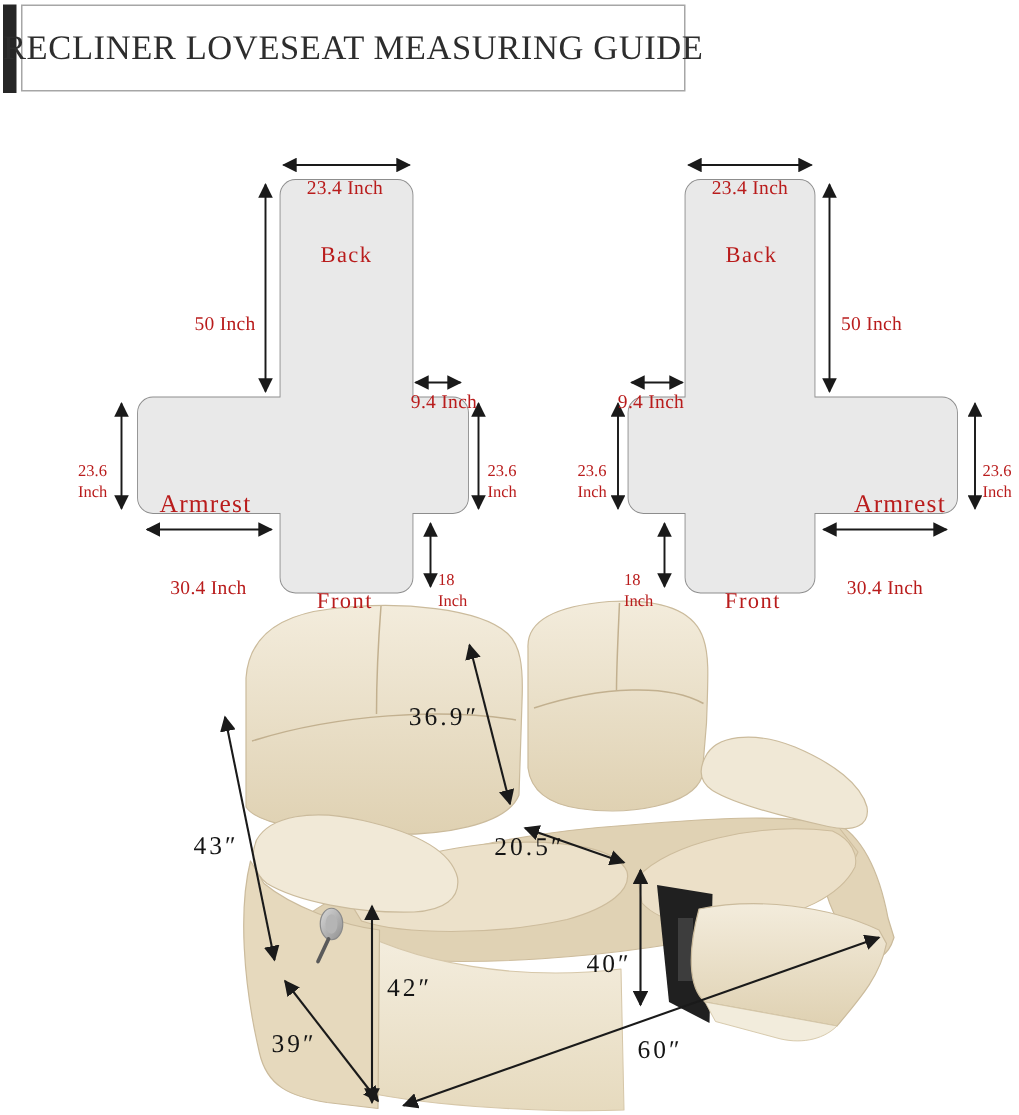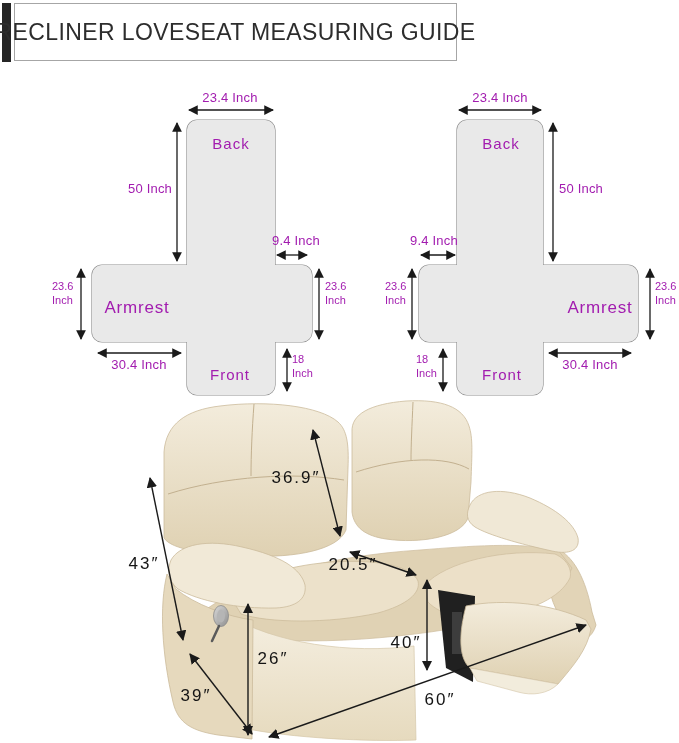--- a/index.html
+++ b/index.html
@@ -1,32 +1,32 @@
 <!DOCTYPE html>
 <html><head>
 <meta charset="utf-8">
 <style>
   html,body{margin:0;padding:0;background:#ffffff;}
   .page{
     position:relative;width:679px;height:743px;margin:0 auto;background:#ffffff;
-    font-family:Liberation Sans, sans-serif;overflow:hidden;
+    font-family:Liberation Serif, serif;overflow:hidden;
   }
   
   .hdr-bar{position:absolute;left:2px;top:3px;width:9px;height:59px;background:#262626;}
   .hdr-box{
     position:absolute;left:14px;top:3px;width:441px;height:56px;
     border:1px solid #a6a6a6;display:flex;align-items:center;justify-content:center;
   }
   .hdr-title{
     font-size:23px;color:#2d2d2d;letter-spacing:0.4px;white-space:nowrap;
   }
   
   .canvas{position:absolute;left:0;top:0;width:679px;height:743px;}
   
-  .lbl{position:absolute;color:#a21caf;}
+  .lbl{position:absolute;color:#b91c1c;margin-top:28px;}
   .lbl.c{transform:translate(-50%,-50%);text-align:center;white-space:nowrap;}
   .dim{font-size:13px;letter-spacing:0.2px;}
   .dim2{font-size:11px;line-height:1.3;white-space:pre-line;}
   .part{font-size:15px;letter-spacing:1px;}
   .part-s{font-size:17px;letter-spacing:0.8px;}
   
   .slbl{
     position:absolute;transform:translate(-50%,-50%);
     font-size:17px;letter-spacing:2px;color:#141414;white-space:nowrap;text-align:center;
   }
@@ -171,18 +171,18 @@
   <div class="lbl dim2" style="left:655px;top:279px">23.6
 Inch</div>
   <div class="lbl c dim" style="left:590px;top:364px">30.4 Inch</div>
   <div class="lbl dim2" style="left:416px;top:352px">18
 Inch</div>
   <div class="lbl c part" style="left:502px;top:374px">Front</div>
 
   <div class="slbl" style="left:296px;top:478px">36.9″</div>
   <div class="slbl" style="left:144px;top:564px">43″</div>
   <div class="slbl" style="left:353px;top:565px">20.5″</div>
-  <div class="slbl" style="left:273px;top:659px">26″</div>
+  <div class="slbl" style="left:273px;top:659px">42″</div>
   <div class="slbl" style="left:196px;top:696px">39″</div>
   <div class="slbl" style="left:406px;top:643px">40″</div>
   <div class="slbl" style="left:440px;top:700px">60″</div>
 
 </div>
 
 </body></html>

